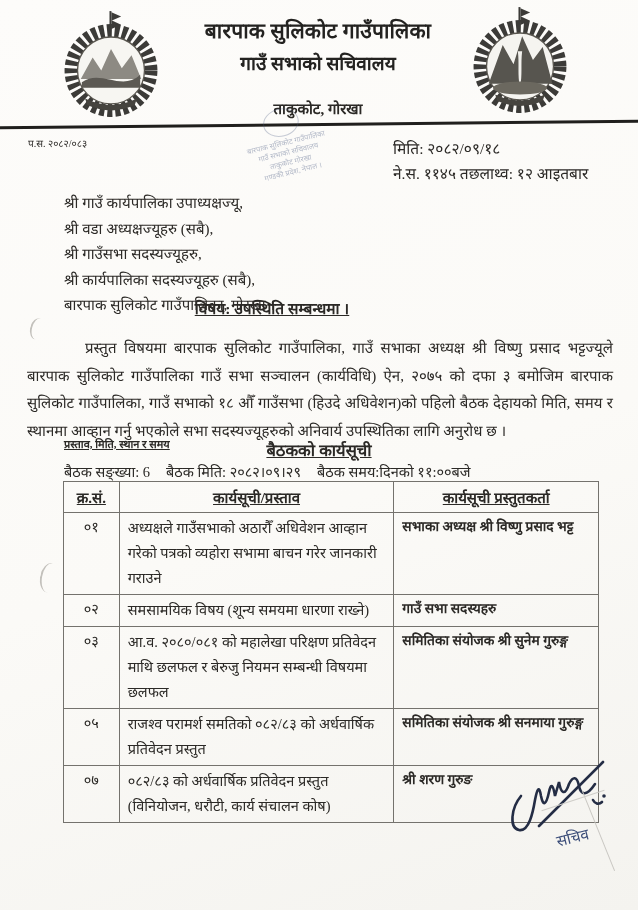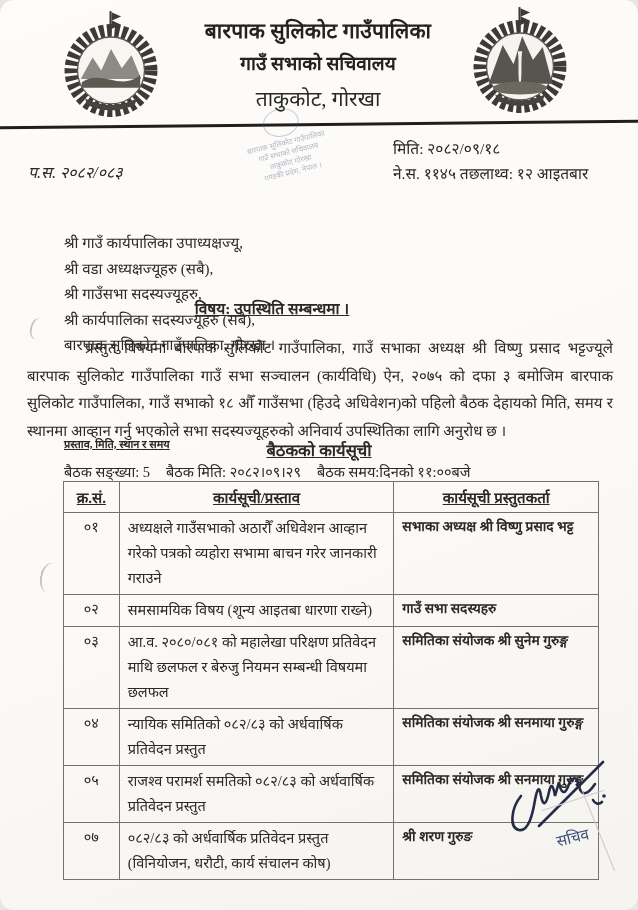--- a/index.html
+++ b/index.html
@@ -1,41 +1,40 @@
 <!DOCTYPE html>
 <html><head>
 <meta charset="utf-8">
 <style>
   html,body{margin:0;padding:0;}
   body{background:#e8e6e2;font-family:"Liberation Serif","DejaVu Serif",serif;}
   .page{
     position:relative;width:638px;height:910px;margin:0 auto;overflow:hidden;
     background:linear-gradient(160deg,#fdfcfa 0%,#fbfaf7 55%,#f4f3ef 100%);
     color:#2b2926;
-    border-radius:14px;
   }
   .abs{position:absolute;}
   
   .emblem{width:118px;height:108px;}
   .head-text{left:168px;top:16px;width:300px;text-align:center;}
   .head-org{font-size:21px;font-weight:bold;letter-spacing:.2px;color:#232220;}
   .head-office{font-size:19px;font-weight:bold;margin-top:6px;color:#232220;}
-  .head-addr{font-size:21px;font-weight:normal;margin-top:8px;}
+  .head-addr{font-size:15px;font-weight:bold;margin-top:22px;}
   .head-prov{font-size:14px;margin-top:4px;}
   .rule{left:-6px;top:123px;width:652px;height:3px;background:#201f1d;transform:rotate(-0.6deg);}
   
   .stamp{left:226px;top:108px;width:120px;text-align:center;transform:rotate(-14deg);
          color:rgba(72,88,128,0.42);font-size:7.5px;line-height:10px;}
   .stamp .ring{margin:0 auto 2px;width:34px;height:26px;border:1px solid rgba(72,88,128,0.30);
                border-radius:50%;}
   
-  .ref{left:28px;top:161px;font-size:16px;font-style:italic;}
+  .ref{left:28px;top:136px;font-size:10px;}
   .dateblock{left:393px;top:136px;font-size:15.5px;line-height:25px;}
   
-  .recipients{left:64px;top:191px;font-size:15px;line-height:25.5px;margin-top:40px;}
+  .recipients{left:64px;top:191px;font-size:15px;line-height:25.5px;}
   .subject{left:0;top:297px;width:544px;text-align:center;font-weight:bold;font-size:15.5px;text-decoration:underline;}
   .body-par{left:27px;top:320px;width:586px;font-size:15px;line-height:27.5px;
             text-align:justify;text-indent:58px;margin-top:15px;}
   .section-head{left:64px;top:415px;font-size:11px;font-weight:bold;text-decoration:underline;margin-top:21px;}
   .agenda-title{left:0;top:438px;width:638px;text-align:center;font-weight:bold;font-size:16.5px;}
   .agenda-title span{text-decoration:underline;}
   .meta{left:64px;top:461px;font-size:14.5px;}
   .meta span{margin-right:16px;}
   
   table.agenda{left:63px;top:481px;position:absolute;border-collapse:collapse;width:536px;
@@ -117,54 +116,49 @@
 
   <div class="abs subject">विषय: उपस्थिति सम्बन्धमा ।</div>
 
   <div class="abs body-par">प्रस्तुत विषयमा बारपाक सुलिकोट गाउँपालिका, गाउँ सभाका अध्यक्ष श्री विष्णु प्रसाद भट्टज्यूले बारपाक सुलिकोट गाउँपालिका गाउँ सभा सञ्चालन (कार्यविधि) ऐन, २०७५ को दफा ३ बमोजिम बारपाक सुलिकोट गाउँपालिका, गाउँ सभाको १८ औँ गाउँसभा (हिउदे अधिवेशन)को पहिलो बैठक देहायको मिति, समय र स्थानमा आव्हान गर्नु भएकोले सभा सदस्यज्यूहरुको अनिवार्य उपस्थितिका लागि अनुरोध छ ।</div>
 
   <div class="abs section-head">प्रस्ताव,  मिति, स्थान र समय</div>
 
   <div class="abs agenda-title">
     <span>बैठकको कार्यसूची</span>
   </div>
-  <div class="abs meta"><span>बैठक सङ्ख्या: 5</span><span>बैठक मिति: २०८२।०९।२९</span><span>बैठक समय:दिनको ११:००बजे</span></div>
+  <div class="abs meta"><span>बैठक सङ्ख्या: 6</span><span>बैठक मिति: २०८२।०९।२९</span><span>बैठक समय:दिनको ११:००बजे</span></div>
 
   <table class="agenda">
     <thead>
       <tr>
         <th>क्र.सं.</th>
         <th>कार्यसूची/प्रस्ताव</th>
         <th>कार्यसूची प्रस्तुतकर्ता</th>
       </tr>
     </thead>
     <tbody>
     <tr>
       <td class="sn">०१</td>
       <td class="item">अध्यक्षले गाउँसभाको अठारौँ अधिवेशन आव्हान गरेको पत्रको व्यहोरा सभामा बाचन गरेर जानकारी गराउने</td>
       <td class="presenter">सभाका अध्यक्ष श्री विष्णु प्रसाद भट्ट</td>
     </tr>
 
     <tr>
       <td class="sn">०२</td>
-      <td class="item">समसामयिक विषय (शून्य आइतबा धारणा राख्ने)</td>
+      <td class="item">समसामयिक विषय (शून्य समयमा धारणा राख्ने)</td>
       <td class="presenter">गाउँ सभा सदस्यहरु</td>
     </tr>
 
     <tr>
       <td class="sn">०३</td>
       <td class="item">आ.व. २०८०/०८१ को महालेखा परिक्षण प्रतिवेदन माथि छलफल र बेरुजु नियमन सम्बन्धी विषयमा छलफल</td>
       <td class="presenter">समितिका संयोजक श्री सुनेम गुरुङ्ग</td>
     </tr>
 
-    <tr>
-      <td class="sn">०४</td>
-      <td class="item">न्यायिक समितिको ०८२/८३ को अर्धवार्षिक प्रतिवेदन प्रस्तुत</td>
-      <td class="presenter">समितिका संयोजक श्री सनमाया गुरुङ्ग</td>
-    </tr>
 
     <tr>
       <td class="sn">०५</td>
       <td class="item">राजश्व परामर्श समतिको ०८२/८३ को अर्धवार्षिक प्रतिवेदन प्रस्तुत</td>
       <td class="presenter">समितिका संयोजक श्री सनमाया गुरुङ्ग</td>
     </tr>
 
 
     <tr>
       <td class="sn">०७</td>

